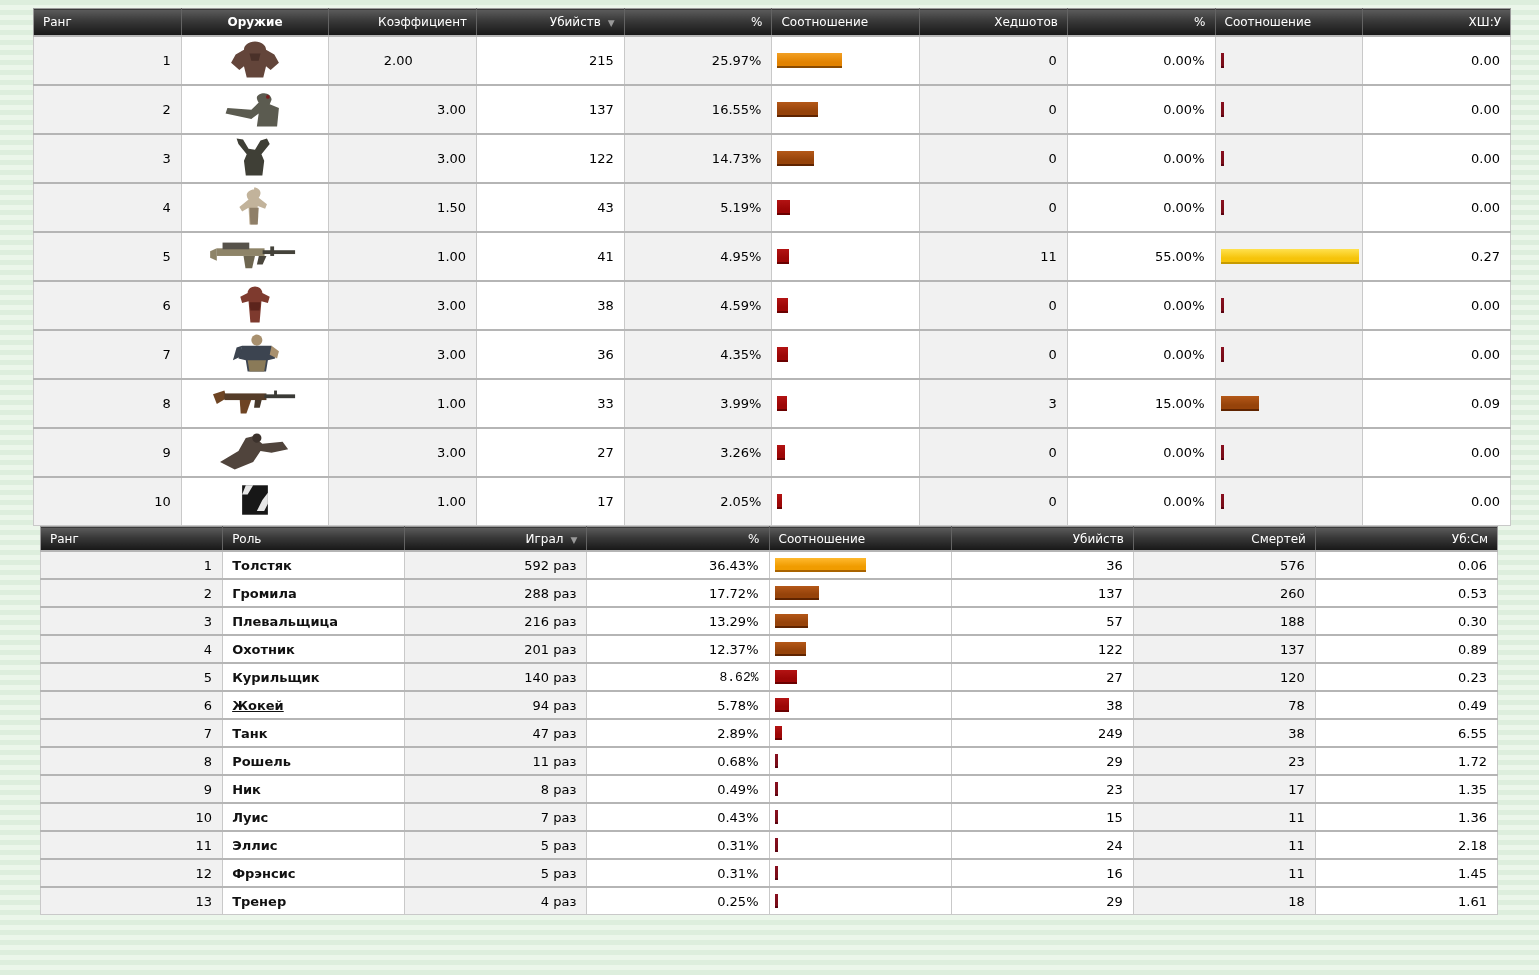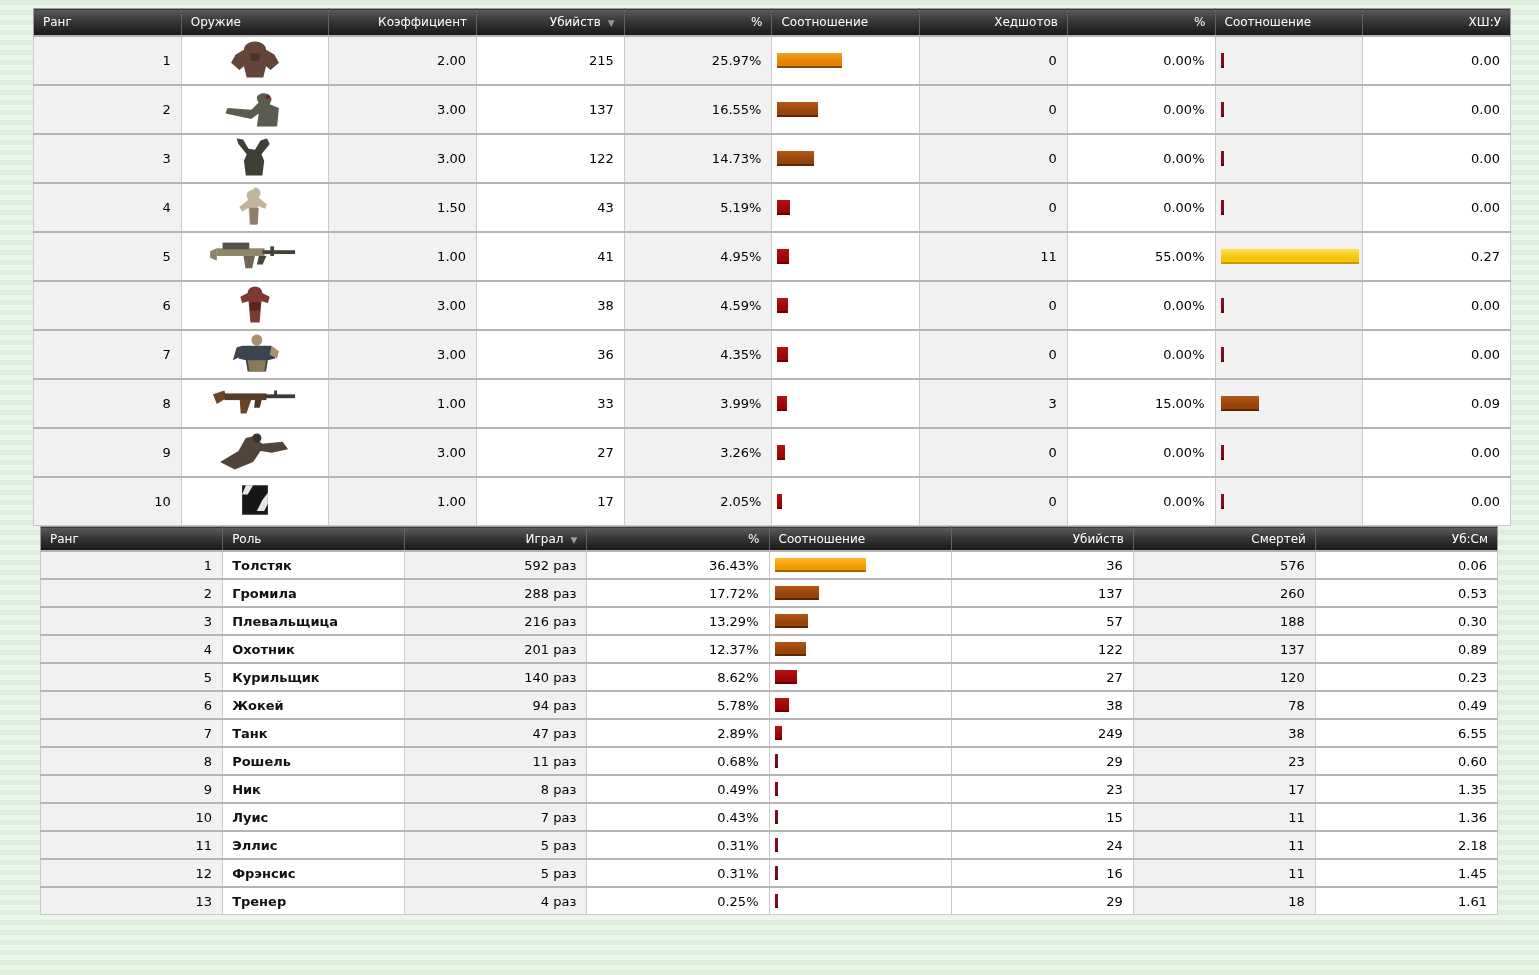--- a/index.html
+++ b/index.html
@@ -18,21 +18,21 @@
     border-left:1px solid #636363;white-space:nowrap;overflow:hidden;
   }
   th:first-child{border-left:none;}
   #t2 th{height:23px;}
   td{
     border:1px solid #c9c9c9;border-top:2px solid #b5b5b5;
     font-size:13px;color:#000;white-space:nowrap;overflow:hidden;
   }
   #t1 td{height:44px;}
   #t2 td{height:24px;}
-  .al{text-align:left;} .ac{text-align:left;} .ar{text-align:right;}
+  .al{text-align:left;} .ac{text-align:center;font-weight:bold;} .ar{text-align:right;}
   .num{text-align:right;padding-right:10px;}
   .shade{background:#f1f1f1;}
   .rolec{font-weight:bold;padding-left:9px;color:#111;}
   .iconc{text-align:center;vertical-align:middle;}
   .barc{padding-left:5px;}
   .bar{height:13px;font-size:0;line-height:0;}
   #t2 .bar{height:12px;}
   .sort{color:#999;font-size:9px;margin-left:7px;}
   .section-title{margin:9px 0 9px 8px;font-size:13px;font-weight:bold;color:#141414;}
   .tri{font-size:10px;margin-right:5px;color:#141414;}
@@ -57,21 +57,21 @@
           <th class="ar">ХШ:У</th>
         </tr>
       </thead>
     <tbody id="t1b">
         <tr>
           <td class="shade num" style="width: 75px;">1</td>
           <td class="iconc" style="width: 220px;"><span><svg viewBox="0 0 100 44" width="92" height="42">
                 <path fill="#63453a" d="M50 3c7 0 12 4 12 9l9 5 5 9-9 8-5-4-3 12H41l-3-12-5 4-9-8 5-9 9-5c0-5 5-9 12-9z"></path>
                 <path fill="#4a3129" d="M44 16h12l-2 8h-8z"></path>
               </svg></span></td>
-          <td class="shade num" style="width: 150px;">2.00</td>
+          <td class="shade num" style="width: 150px; text-align: center;">2.00</td>
           <td class="num" style="width: 147px;">215</td>
           <td class="shade num" style="width: 73px;">25.97%</td>
           <td class="barc" style="width: 267px;">
             <div class="bar" style="width: 65px; background: linear-gradient(rgb(242, 160, 36), rgb(226, 130, 0) 70%); border-bottom: 2px solid rgb(138, 74, 0);"></div>
           </td>
           <td class="shade num" style="width: 121px;">0</td>
           <td class="num" style="width: 72px;">0.00%</td>
           <td class="shade barc" style="width: 266px;">
             <div class="bar" style="width: 3px; background: linear-gradient(rgb(138, 16, 32), rgb(122, 12, 24) 70%); border-bottom: 2px solid rgb(90, 3, 16);"></div>
           </td>
@@ -322,31 +322,31 @@
             <div class="bar" style="width: 31px; background: linear-gradient(rgb(180, 88, 24), rgb(150, 67, 10) 70%); border-bottom: 2px solid rgb(95, 36, 0);"></div>
           </td>
           <td class="num" style="width: 147px;">122</td>
           <td class="shade num" style="width: 153px;">137</td>
           <td class="num" style="width: 123px; text-align: right;">0.89</td>
         </tr>
         <tr>
           <td class="shade num" style="width: 68px;">5</td>
           <td class="rolec" style="width: 375px;">Курильщик</td>
           <td class="shade num" style="width: 147px;">140 раз</td>
-          <td class="num" style="width: 148px;">8.62%</td>
+          <td class="num" style="width: 148px; font-family: Liberation Mono, monospace;">8.62%</td>
           <td class="barc" style="width: 297px;">
             <div class="bar" style="width: 22px; background: linear-gradient(rgb(179, 19, 19), rgb(156, 6, 6) 70%); border-bottom: 2px solid rgb(106, 0, 0);"></div>
           </td>
           <td class="num" style="width: 147px;">27</td>
           <td class="shade num" style="width: 153px;">120</td>
           <td class="num" style="width: 123px;">0.23</td>
         </tr>
         <tr>
           <td class="shade num" style="width: 68px;">6</td>
-          <td class="rolec" style="width: 375px;">Жокей</td>
+          <td class="rolec" style="width: 375px; text-decoration: underline;">Жокей</td>
           <td class="shade num" style="width: 147px;">94 раз</td>
           <td class="num" style="width: 148px;">5.78%</td>
           <td class="barc" style="width: 297px;">
             <div class="bar" style="width: 14px; background: linear-gradient(rgb(179, 19, 19), rgb(156, 6, 6) 70%); border-bottom: 2px solid rgb(106, 0, 0);"></div>
           </td>
           <td class="num" style="width: 147px;">38</td>
           <td class="shade num" style="width: 153px;">78</td>
           <td class="num" style="width: 123px;">0.49</td>
         </tr>
         <tr>
@@ -364,21 +364,21 @@
         <tr>
           <td class="shade num" style="width: 68px;">8</td>
           <td class="rolec" style="width: 375px;">Рошель</td>
           <td class="shade num" style="width: 147px;">11 раз</td>
           <td class="num" style="width: 148px;">0.68%</td>
           <td class="barc" style="width: 297px;">
             <div class="bar" style="width: 3px; background: linear-gradient(rgb(138, 16, 32), rgb(122, 12, 24) 70%); border-bottom: 2px solid rgb(90, 3, 16);"></div>
           </td>
           <td class="num" style="width: 147px;">29</td>
           <td class="shade num" style="width: 153px;">23</td>
-          <td class="num" style="width: 123px;">0.60</td>
+          <td class="num" style="width: 123px;">1.72</td>
         </tr>
         <tr>
           <td class="shade num" style="width: 68px;">9</td>
           <td class="rolec" style="width: 375px;">Ник</td>
           <td class="shade num" style="width: 147px;">8 раз</td>
           <td class="num" style="width: 148px;">0.49%</td>
           <td class="barc" style="width: 297px;">
             <div class="bar" style="width: 3px; background: linear-gradient(rgb(138, 16, 32), rgb(122, 12, 24) 70%); border-bottom: 2px solid rgb(90, 3, 16);"></div>
           </td>
           <td class="num" style="width: 147px;">23</td>

